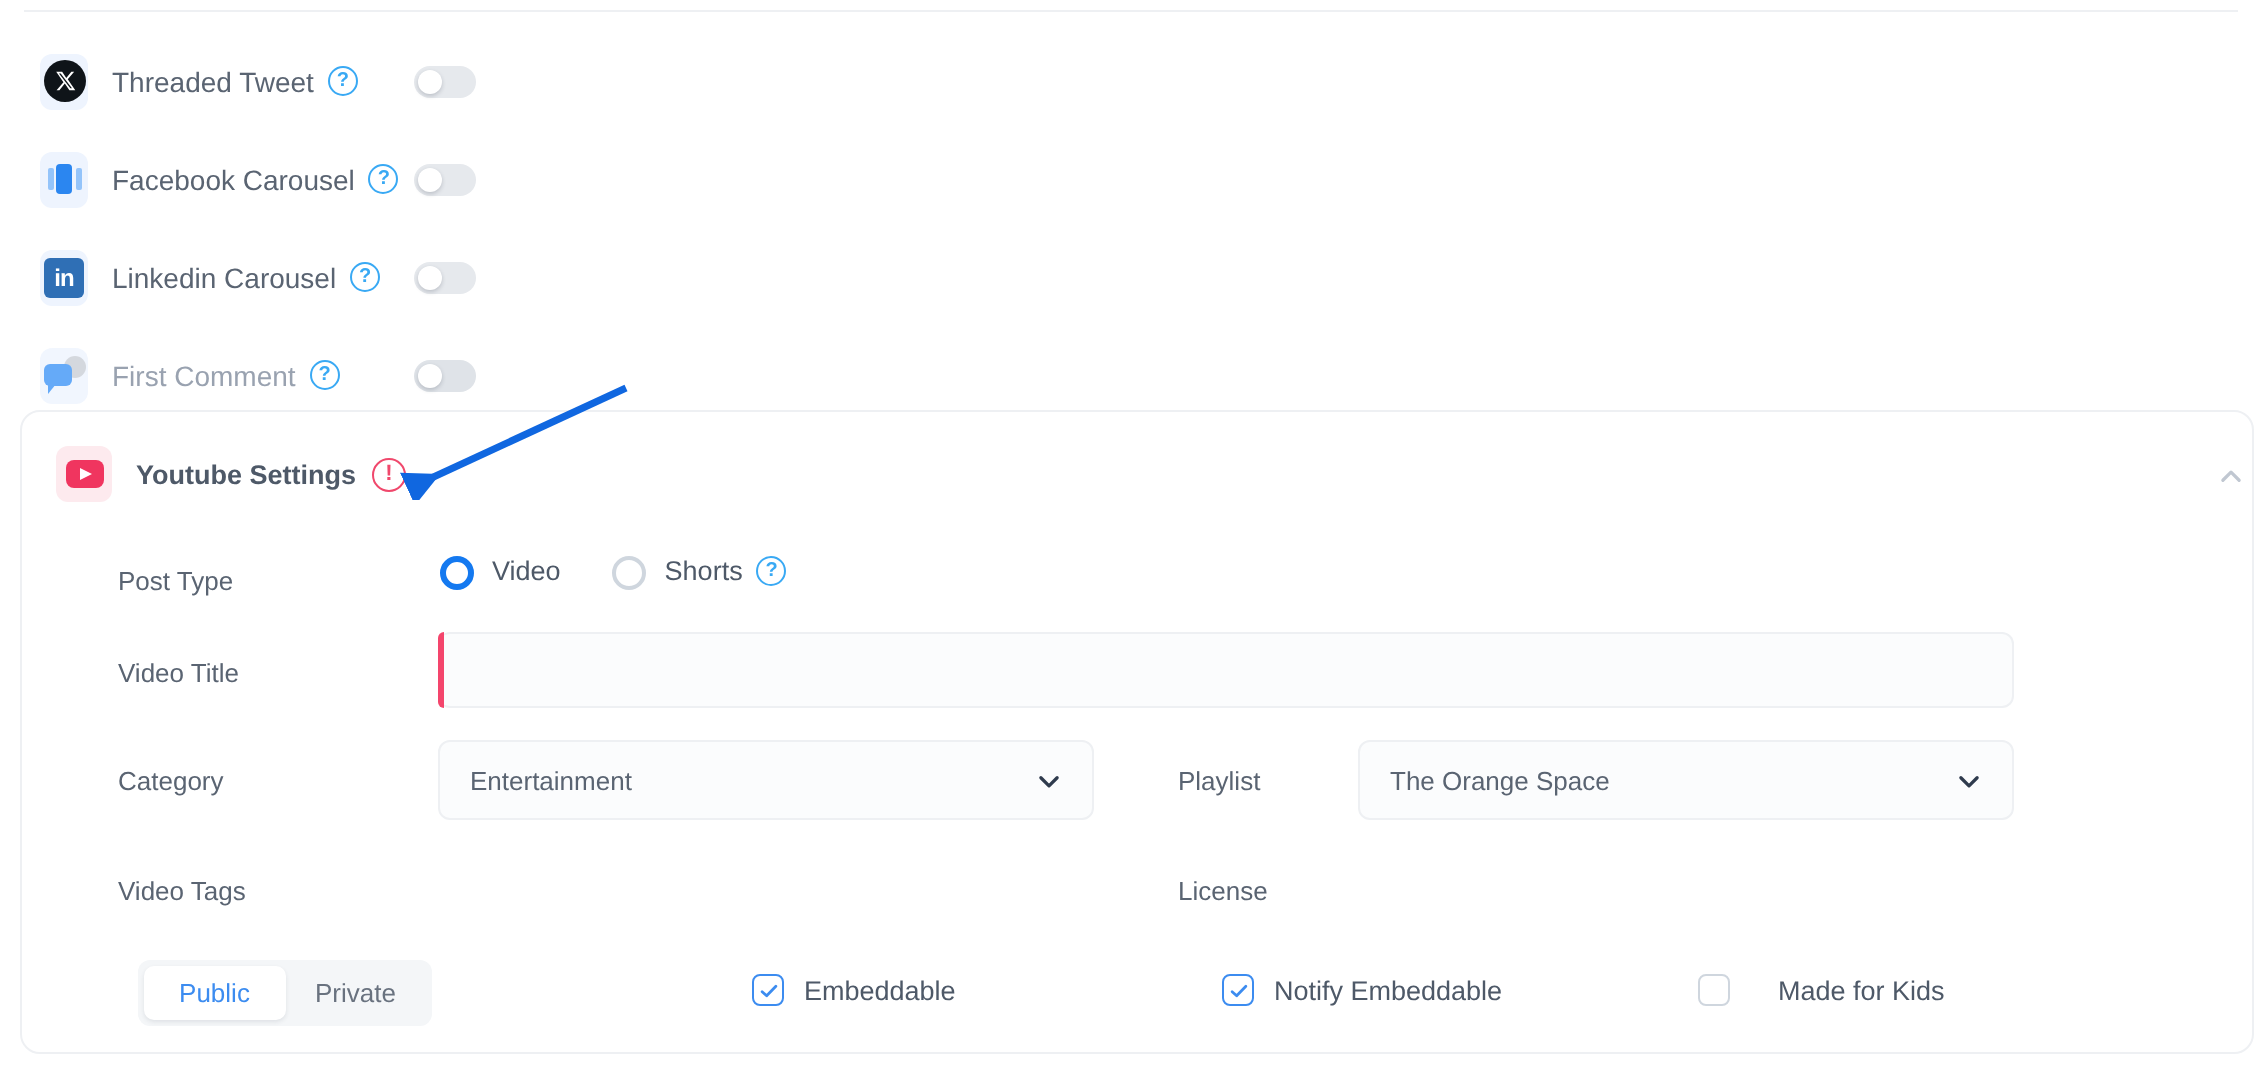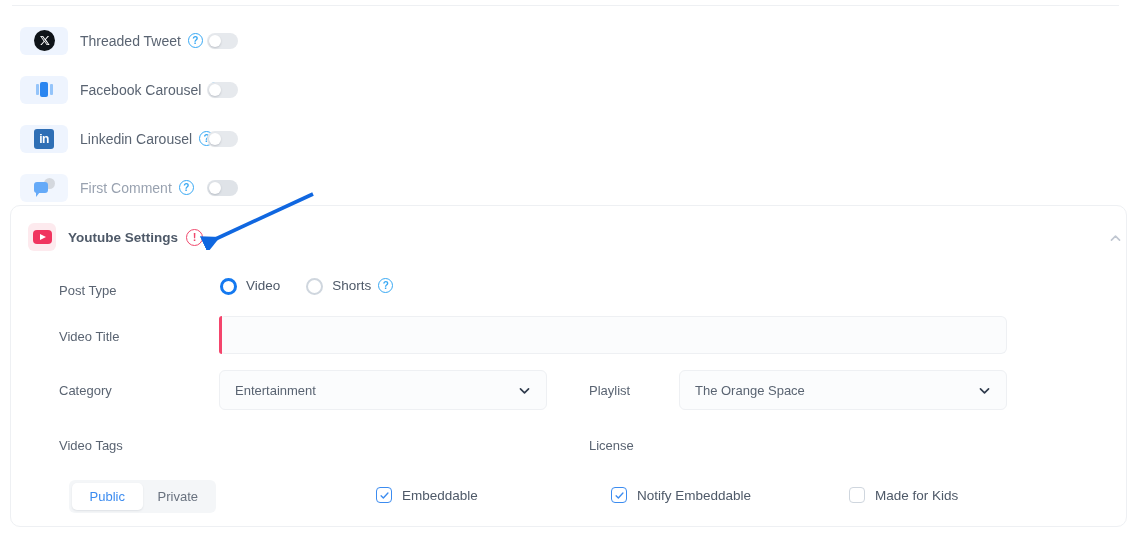--- a/index.html
+++ b/index.html
@@ -33,21 +33,21 @@
     left: 20px; top: 16px;
     width: 340px;
   }
   .social-row {
     position: relative;
     height: 49px;
     display: flex;
     align-items: center;
   }
   .social-icon-box {
-    width: 48px; height: 28px;
+    width: 24px; height: 28px;
     border-radius: 6px;
     background: #eef4fe;
     display: flex;
     align-items: center;
     justify-content: center;
     flex: 0 0 auto;
   }
   .social-icon-box.faded { opacity: 0.78; }
 
   .ic-x {
@@ -462,21 +462,21 @@
 
     <div class="checkbox-item" style="left:600px;">
       <span class="cbox checked">
         <svg viewBox="0 0 16 16" width="11" height="11">
             <path d="M3 8.5 L6.3 11.5 L13 4.5" stroke="#3c8cf0" stroke-width="2" fill="none" stroke-linecap="round" stroke-linejoin="round"></path>
           </svg>
       </span>
       <span class="cbox-label">Notify Embeddable</span>
     </div>
 
-    <div class="checkbox-item" style="left:838px;">
+    <div class="checkbox-item" style="left:838px;gap:14px;">
       <span class="cbox">
         
       </span>
       <span class="cbox-label">Made for Kids</span>
     </div>
 
   </div>
 
   <svg class="annotation-arrow" viewBox="0 0 135 65">
     <defs>

